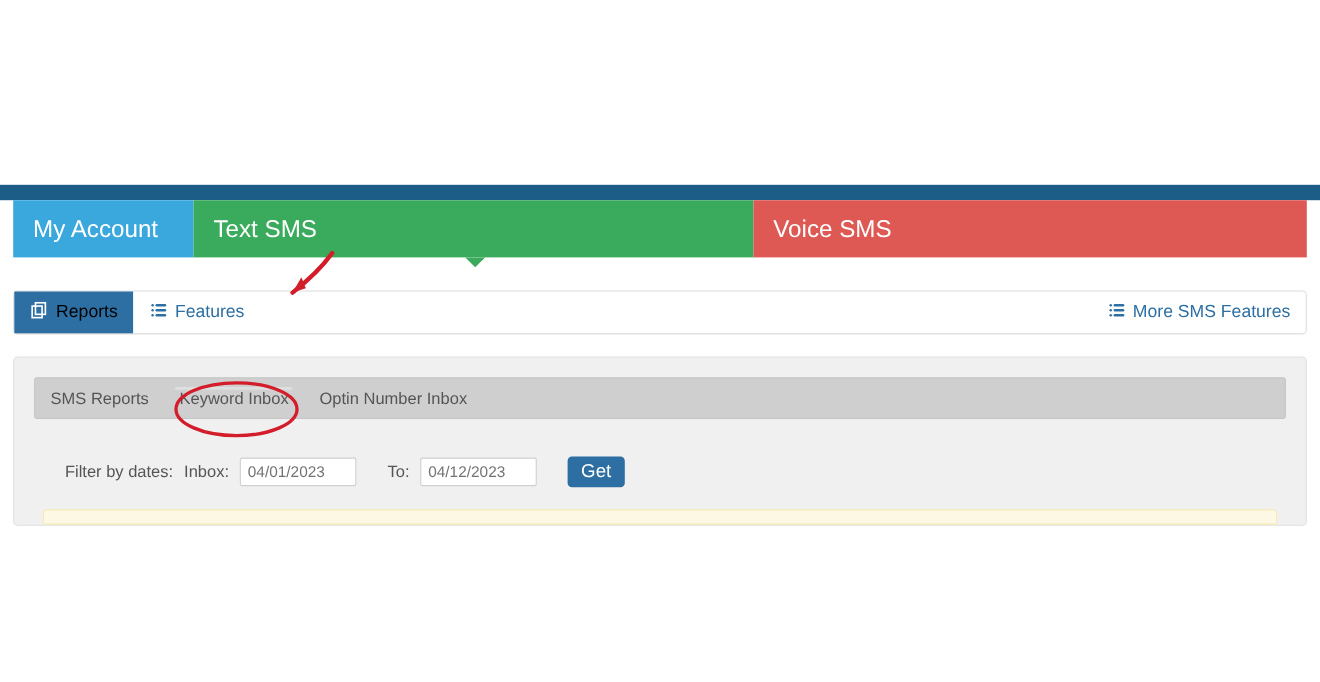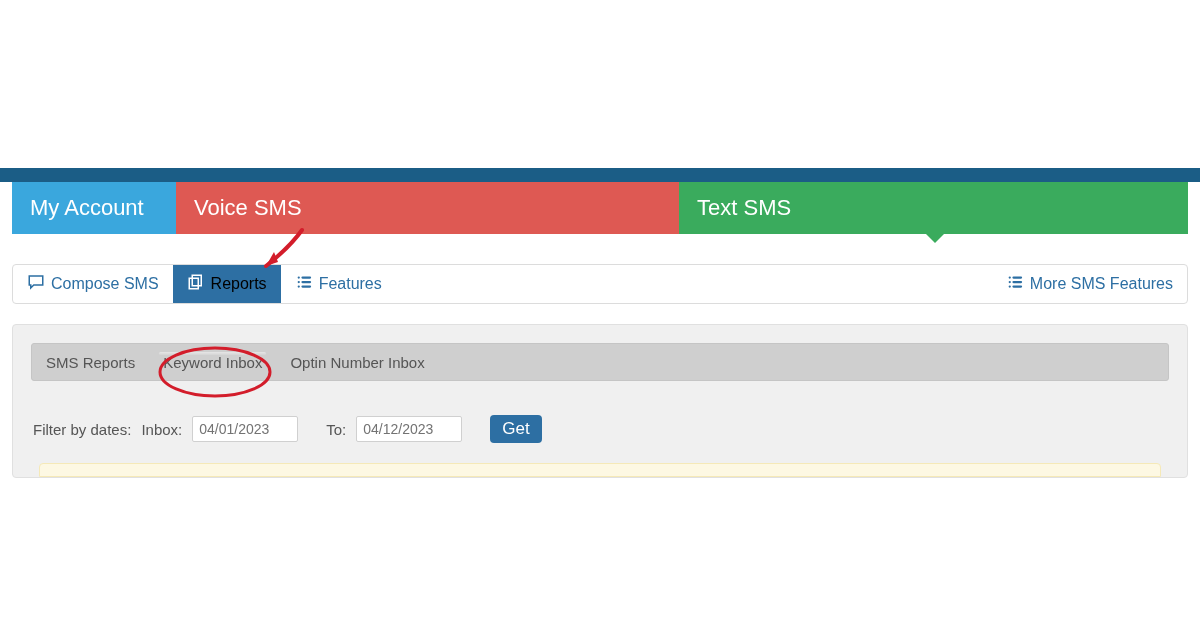--- a/index.html
+++ b/index.html
@@ -96,21 +96,21 @@
     left:-4px; right:-4px; top:-2px; height:3px;
     background: linear-gradient(to bottom, #e6e6e6, #d4d4d4);
     border-radius: 2px;
   }
   .filter-row {
     display:flex;
     align-items:center;
     gap: 10px;
     font-size: 15px;
     color: #555;
-    margin: 0 0 20px 2px;
+    margin: 0 0 20px 28px;
   }
   .date-input {
     width: 106px;
     height: 26px;
     border: 1px solid #d0d0d0;
     border-radius: 2px;
     padding: 0 6px;
     font-size: 14px;
     color: #737373;
   }
@@ -142,37 +142,29 @@
 </head>
 <body>
 
 <div class="whitespace-top"></div>
 <div class="blue-strip"></div>
 
 <div class="main-tabs">
   <div class="main-tab tab-myaccount">
     <span>My Account</span>
   </div>
+  <div class="main-tab tab-textsms">
+    <span>Text SMS</span>
+  </div>
   <div class="main-tab tab-voicesms">
     <span>Voice SMS</span>
   </div>
-  <div class="main-tab tab-textsms">
-    <span>Text SMS</span>
-  </div>
 </div>
 
 <div class="sub-bar-wrap">
-  <div class="sub-item">
-    <span>
-      <svg width="18" height="18" viewBox="0 0 24 24" fill="none" stroke="#2d6fa3" stroke-width="2">
-          <path d="M3 4h18v12H9l-4 4v-4H3z"></path>
-        </svg>
-    </span>
-    <span>Compose SMS</span>
-  </div>
   <div class="sub-item active">
     <span>
       <svg width="18" height="18" viewBox="0 0 24 24" fill="none" stroke="#ffffff" stroke-width="2">
           <rect x="7" y="3" width="12" height="14"></rect>
           <rect x="3" y="7" width="12" height="14"></rect>
         </svg>
     </span>
     <span>Reports</span>
   </div>
   <div class="sub-item">

